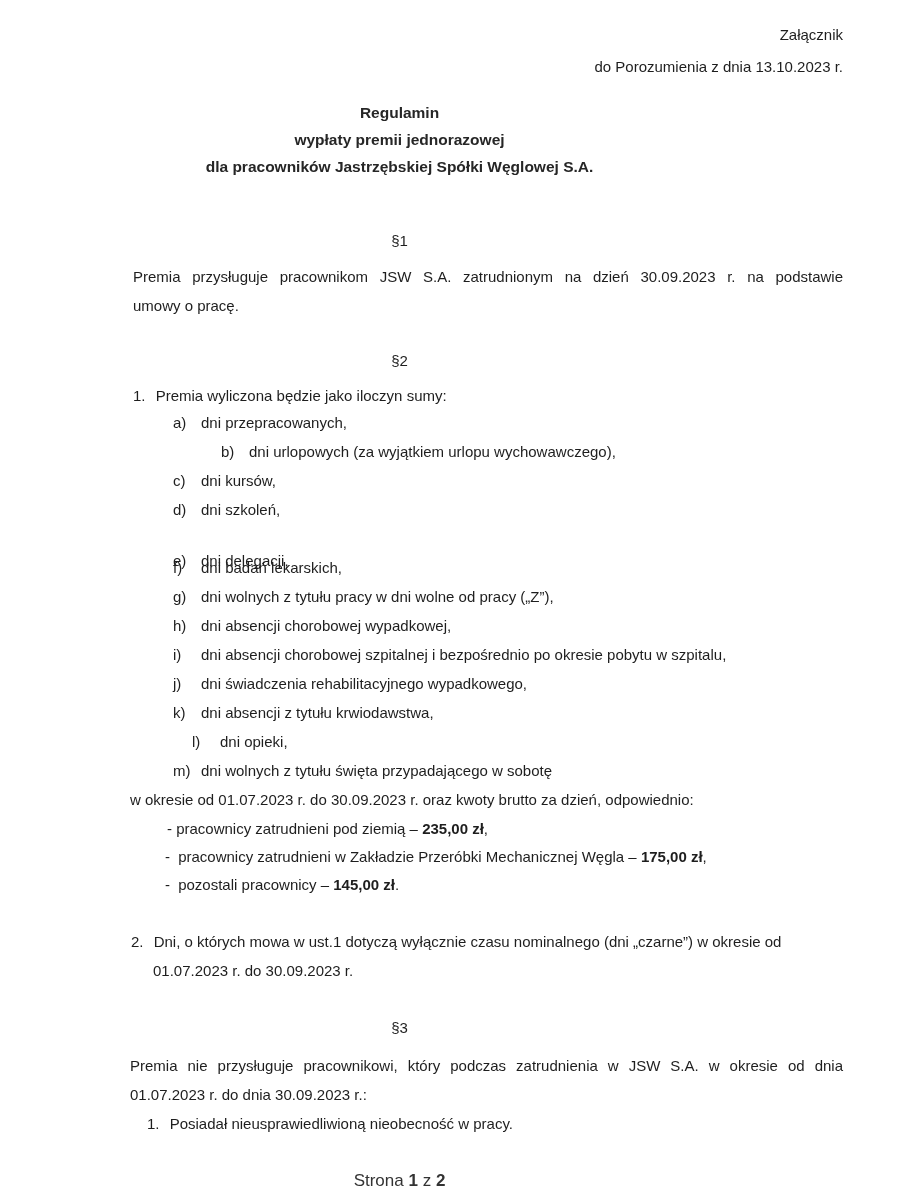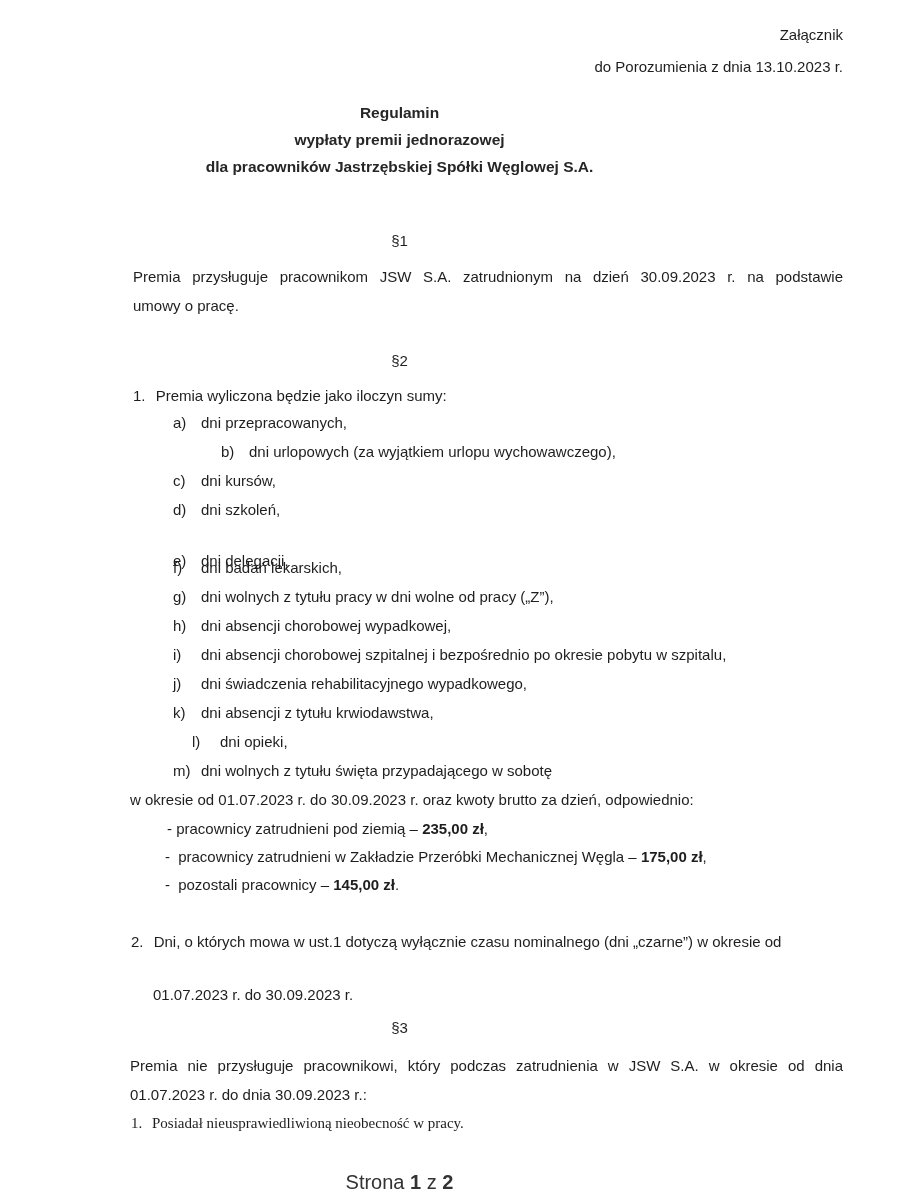--- a/index.html
+++ b/index.html
@@ -9,21 +9,21 @@
     font-size: 15px;
   }
   .abs { position: absolute; white-space: nowrap; }
   .right { text-align: right; }
   .center { left: 0; width: 799px; text-align: center; }
   .bold { font-weight: bold; }
   .title { font-size: 15.5px; font-weight: bold; color: #262626; }
   .para { left: 133px; width: 710px; }
   .justify { text-align: justify; text-align-last: justify; white-space: normal; }
   .item-letter { display: inline-block; width: 28px; }
-  .footer { font-size: 20px; color: #333; }
+  .footer { font-size: 17px; color: #333; }
 </style>
 </head>
 <body>
 
 <div class="abs right" style="right:58px; top:26px;">Załącznik</div>
 <div class="abs right" style="right:58px; top:58px;">do Porozumienia z dnia 13.10.2023 r.</div>
 
 <div class="abs center title" style="top:104px;">Regulamin</div>
 <div class="abs center title" style="top:131px;">wypłaty premii jednorazowej</div>
 <div class="abs center title" style="top:158px;">dla pracowników Jastrzębskiej Spółki Węglowej S.A.</div>
@@ -66,25 +66,25 @@
 </div>
 <div class="abs" style="left:165px; top:876px;">
   <span>-</span>
   <span style="margin-left:4px;">pozostali pracownicy – </span><span class="bold">145,00 zł</span><span>.</span>
 </div>
 
 <div class="abs" style="left:131px; top:933px; width:712px;">
   <span>2.</span>
   <span style="margin-left:6px;">Dni, o których mowa w ust.1 dotyczą wyłącznie czasu nominalnego (dni „czarne”) w okresie od</span>
 </div>
-<div class="abs" style="left:153px; top:962px;margin-top:24px;">01.07.2023 r. do 30.09.2023 r.</div>
+<div class="abs" style="left:153px; top:962px;">01.07.2023 r. do 30.09.2023 r.</div>
 
 <div class="abs center" style="top:1019px;">§3</div>
 <div class="abs para justify" style="left:130px; width:713px; top:1057px;">Premia nie przysługuje pracownikowi, który podczas zatrudnienia w JSW S.A. w okresie od dnia</div>
 <div class="abs" style="left:130px; top:1086px;">01.07.2023 r. do dnia 30.09.2023 r.:</div>
-<div class="abs" style="left:131px; top:1115px;font-family:Liberation Serif, serif;">
+<div class="abs" style="left:147px; top:1115px;">
   <span>1.</span>
   <span style="margin-left:6px;">Posiadał nieusprawiedliwioną nieobecność w pracy.</span>
 </div>
 
 <div class="abs center footer" style="top:1171px;">
   <span>Strona </span><span class="bold">1</span><span> z </span><span class="bold">2</span>
 </div>
 
 </body></html>

